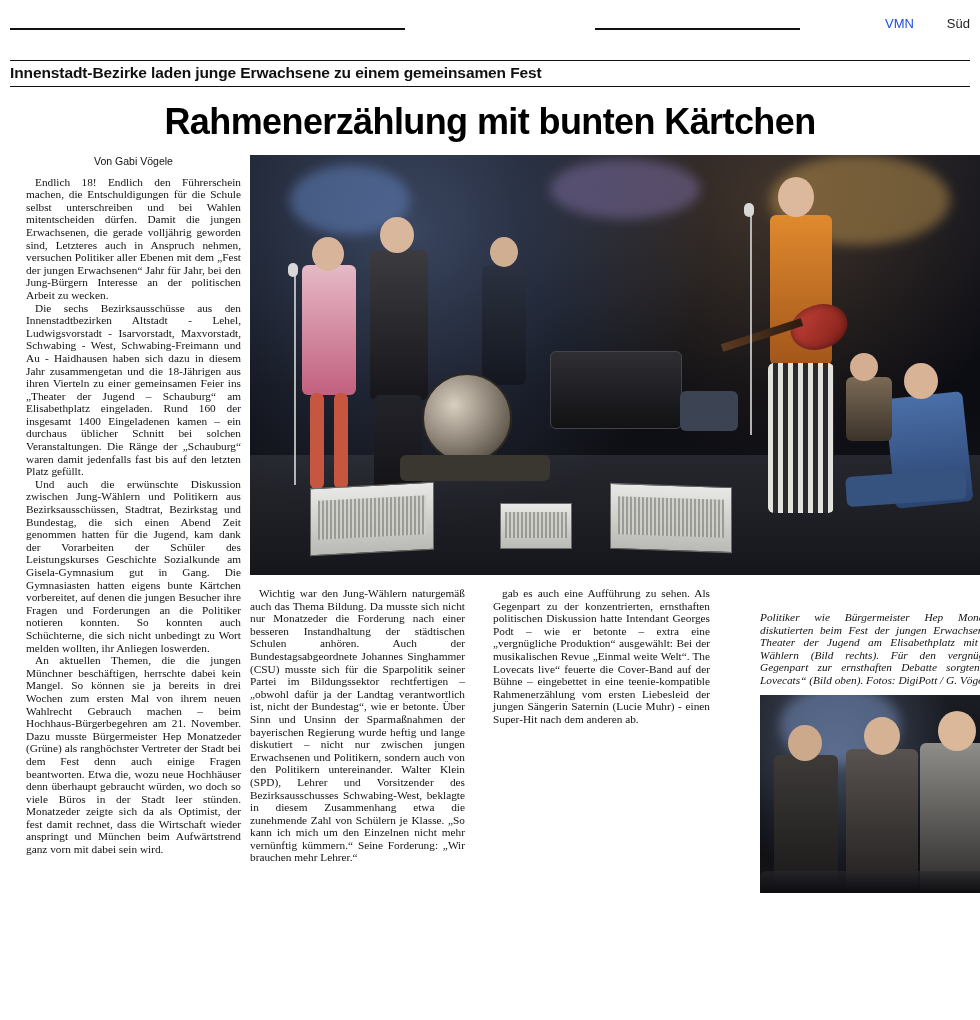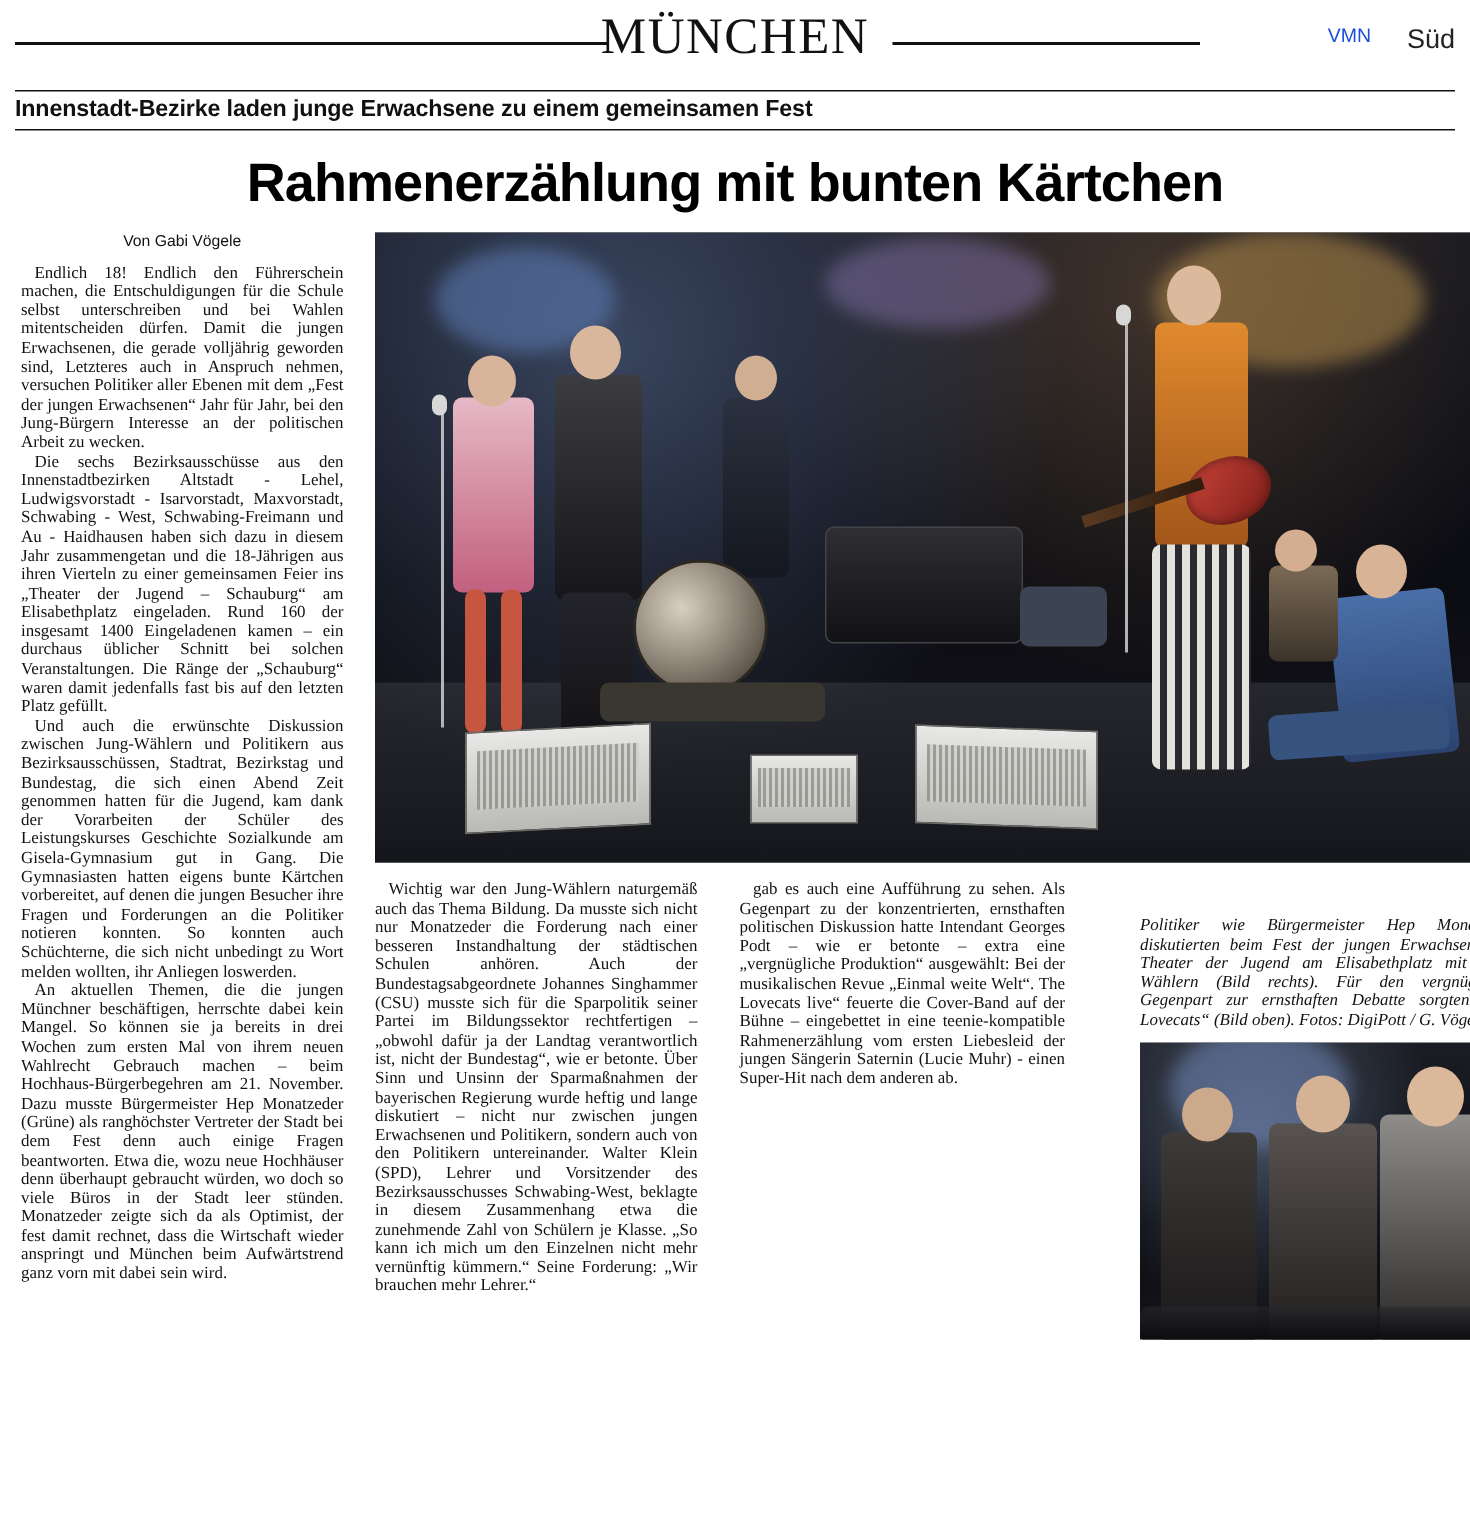--- a/index.html
+++ b/index.html
@@ -57,21 +57,21 @@
     top: 12px;
     font-family: "Liberation Sans", sans-serif;
     font-size: 13px;
     color: #1d4ed8;
   }
   .masthead-region {
     position: absolute;
     right: 0;
     top: 12px;
     font-family: "Liberation Sans", sans-serif;
-    font-size: 18px;
+    font-size: 13px;
     color: #222;
   }
 
   
   .kicker-wrap {
     margin: 12px 10px 0 10px;
     border-top: 1.5px solid #111;
     border-bottom: 1.5px solid #111;
     padding: 3px 0 4px 0;
   }
@@ -126,21 +126,21 @@
     text-align: center;
     font-family: "Liberation Sans", sans-serif;
     font-size: 10.5px;
     font-weight: normal;
     margin-bottom: 8px;
     color: #111;
     text-indent: 0 !important;
   }
 
   
-  #col1 { left: 4px; width: 215px; }
+  #col1 { left: 16px; width: 215px; }
   
   #col2 { left: 240px; top: 432px; width: 215px; }
   
   #col3 { left: 483px; top: 432px; width: 217px; }
   
   #col4 { left: 718px; top: 456px; width: 252px; margin-left: 32px; }
 
   .photo-main {
     position: absolute;
     left: 240px;
@@ -240,21 +240,20 @@
     overflow: hidden;
   }
 </style>
 </head>
 <body>
 
 <div class="page">
 
   <div class="masthead">
     <div class="rule left"></div>
-    <div class="masthead-title">MÜNCHEN</div>
     <div class="rule right"></div>
     <div class="masthead-edition">VMN</div>
     <div class="masthead-region">Süd</div>
   </div>
 
   <div class="kicker-wrap">
     <div class="kicker">Innenstadt-Bezirke laden junge Erwachsene zu einem gemeinsamen Fest</div>
   </div>
 
   <div class="headline">Rahmenerzählung mit bunten Kärtchen</div>

